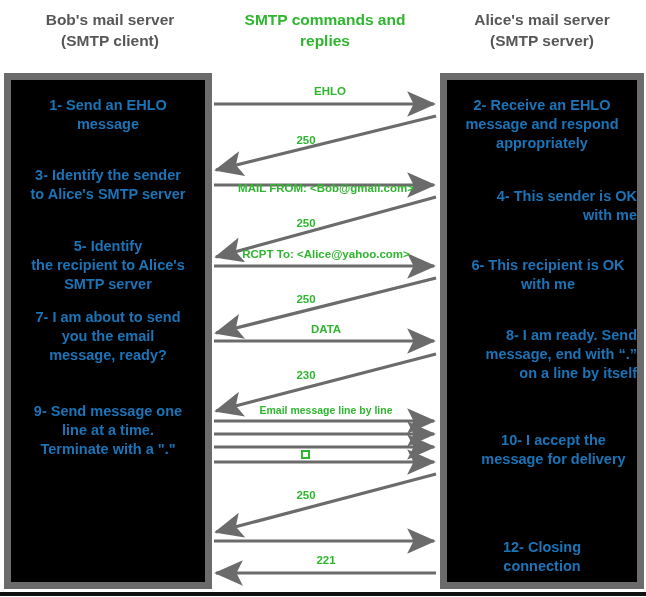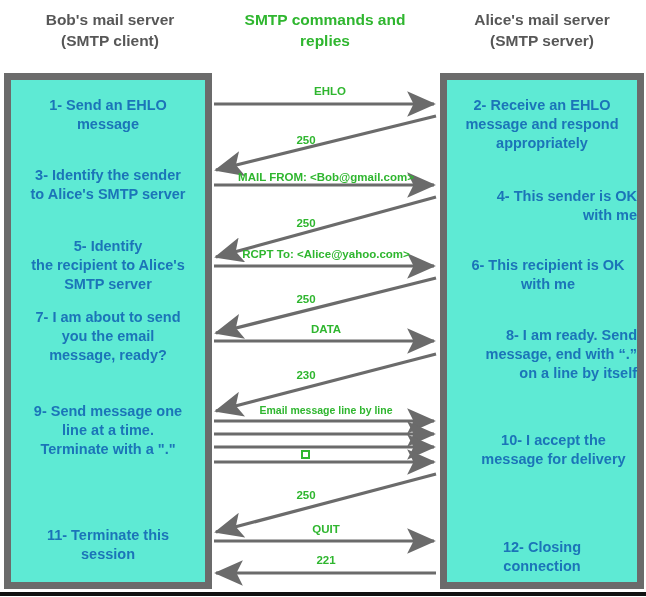--- a/index.html
+++ b/index.html
@@ -37,21 +37,21 @@
   
   .panel {
     position: absolute;
     background: #6b6b6b;
     box-sizing: border-box;
     padding: 7px;
   }
   .panel-inner {
     width: 100%;
     height: 100%;
-    background: #5eead4;
+    background: #000000;
     position: relative;
     box-sizing: border-box;
   }
   #panel-left  { left: 4px;   top: 73px; width: 208px; height: 516px; }
   #panel-right { left: 440px; top: 73px; width: 204px; height: 516px; }
 
   .bottom-rule {
     position: absolute;
     left: 0; top: 592px;
     width: 646px; height: 4px;
@@ -117,22 +117,20 @@
 to Alice's SMTP server</div>
       <div class="step left" style="top:157px;">5- Identify
 the recipient to Alice's
 SMTP server</div>
       <div class="step left" style="top:228px;">7- I am about to send
 you the email
 message, ready?</div>
       <div class="step left" style="top:322px;">9- Send message one
 line at a time.
 Terminate with a "."</div>
-      <div class="step left" style="top:446px;">11- Terminate this
-session</div>
     </div>
   </div>
 
   <div class="panel" id="panel-right">
     <div class="panel-inner">
       <div class="step right" style="top:16px;">2- Receive an EHLO
 message and respond
 appropriately</div>
       <div class="step right" style="top:107px;text-align:right;">4- This sender is OK
 with me</div>
@@ -186,27 +184,26 @@
         <line x1="224" y1="401" x2="4" y2="459" marker-end="url(#ah-l)"></line>
 
         <line x1="2" y1="468" x2="222" y2="468" marker-end="url(#ah-r)"></line>
 
         <line x1="224" y1="500" x2="4" y2="500" marker-end="url(#ah-l)"></line>
       </g>
     </svg>
 
     <div class="flow-label" style="left:0;   top:13px;  width:236px; font-size:11.5px;">EHLO</div>
     <div class="flow-label" style="left:64px; top:62px; width:60px; font-size:11.5px;">250</div>
-    <div class="flow-label" style="left:0;   top:99px;  width:228px; font-size:11.5px;">MAIL FROM: &lt;Bob@gmail.com&gt;</div>
+    <div class="flow-label" style="left:0;   top:110px;  width:228px; font-size:11.5px;">MAIL FROM: &lt;Bob@gmail.com&gt;</div>
     <div class="flow-label" style="left:64px; top:145px; width:60px; font-size:11.5px;">250</div>
     <div class="flow-label" style="left:0;   top:176px; width:228px; font-size:11.5px;">RCPT To: &lt;Alice@yahoo.com&gt;</div>
     <div class="flow-label" style="left:64px; top:221px; width:60px; font-size:11.5px;">250</div>
     <div class="flow-label" style="left:0;   top:251px; width:228px; font-size:11.5px;">DATA</div>
     <div class="flow-label" style="left:64px; top:297px; width:60px; font-size:11.5px;">230</div>
     <div class="flow-label" style="left:0;   top:332px; width:228px; font-size:10.5px;">Email message line by line</div>
     <div class="dot-marker" style="left:89px; top:377px;"></div>
     <div class="flow-label" style="left:64px; top:417px; width:60px; font-size:11.5px;">250</div>
-    <div class="flow-label" style="left:0;   top:451px; width:228px; font-size:11.5px;">QUIT</div>
     <div class="flow-label" style="left:0;   top:482px; width:228px; font-size:11.5px;">221</div>
   </div>
 
   <div class="bottom-rule"></div>
 </div>
 
 </body></html>

